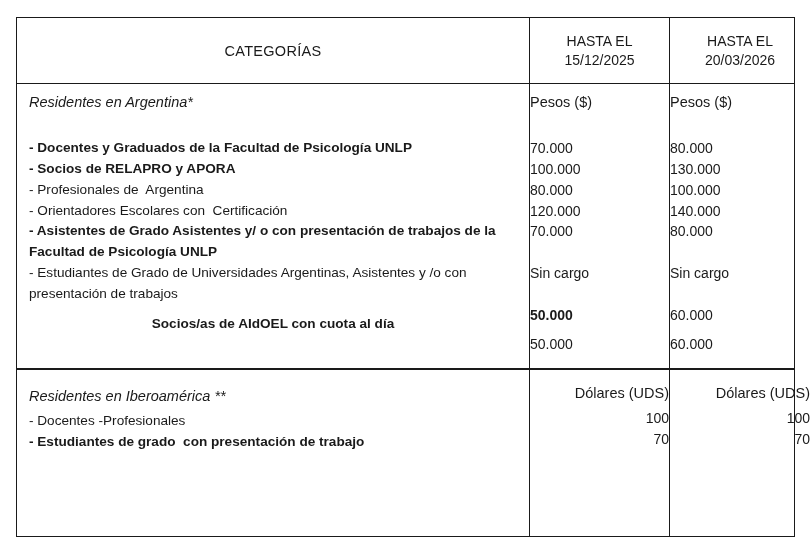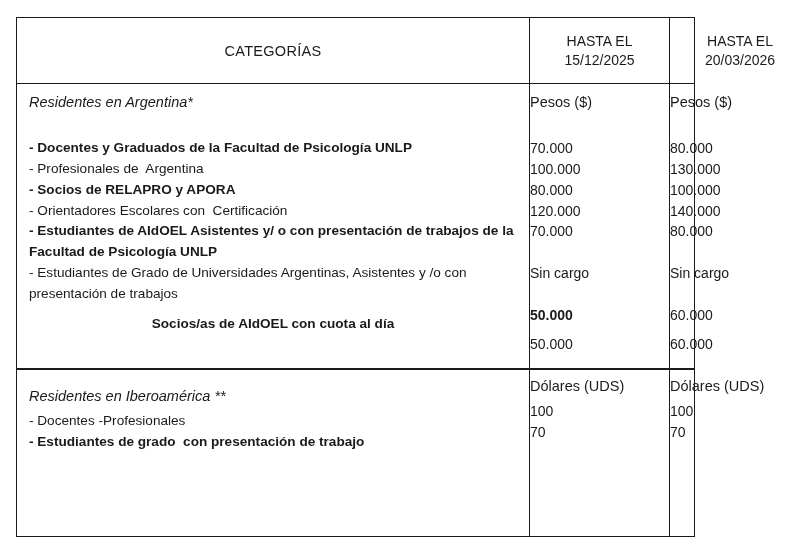--- a/index.html
+++ b/index.html
@@ -21,21 +21,21 @@
     width: 811px;
     height: 553px;
     overflow: hidden;
   }
 
   
   .fee-table {
     position: absolute;
     left: 16px;
     top: 17px;
-    width: 679px;
+    width: 779px;
     height: 520px;
     border: 1.6px solid #1a1a1a;
     box-sizing: border-box;
     display: flex;
     flex-direction: column;
   }
 
   
   .thead {
     display: flex;
@@ -123,21 +123,21 @@
     line-height: 20.8px;
     margin: 0;
     white-space: pre;
   }
   .price-val.b { font-weight: bold; }
   .spacer-21 { height: 20.8px; }
   .spacer-9  { height: 9px; }
 
   
   .ib-list { padding: 18px 12px 0 12px; }
-  .ib-prices { padding-top: 8px; text-align: left; }
+  .ib-prices { padding-top: 15px; text-align: right; }
 </style>
 </head>
 <body>
 
 <div class="page">
   <div class="fee-table">
 
     <div class="thead">
       <div class="th th-categorias">CATEGORÍAS</div>
       <div class="th th-date mid">
@@ -154,24 +154,24 @@
       </div>
     </div>
 
     <div class="section section-ar">
 
       <div class="col-cat">
         <div class="cat-list">
           <p class="cat-heading">Residentes en Argentina*</p>
           <div class="spacer-21"></div>
           <p class="cat-item b">- Docentes y Graduados de la Facultad de Psicología UNLP</p>
+          <p class="cat-item b">- Socios de RELAPRO y APORA</p>
           <p class="cat-item reg">- Profesionales de  Argentina</p>
-          <p class="cat-item b">- Socios de RELAPRO y APORA</p>
           <p class="cat-item reg">- Orientadores Escolares con  Certificación</p>
-          <p class="cat-item b">- Estudiantes de AIdOEL Asistentes y/ o con presentación de trabajos de la Facultad de Psicología UNLP</p>
+          <p class="cat-item b">- Asistentes de Grado Asistentes y/ o con presentación de trabajos de la Facultad de Psicología UNLP</p>
           <p class="cat-item reg">- Estudiantes de Grado de Universidades Argentinas, Asistentes y /o con presentación de trabajos</p>
           <p class="cat-item b gap-top">Socios/as de AIdOEL con cuota al día</p>
         </div>
       </div>
 
       <div class="col-price mid">
         <div class="price-list">
           <p class="price-head">Pesos ($)</p>
           <div class="spacer-21"></div>
           <p class="price-val">70.000</p>

